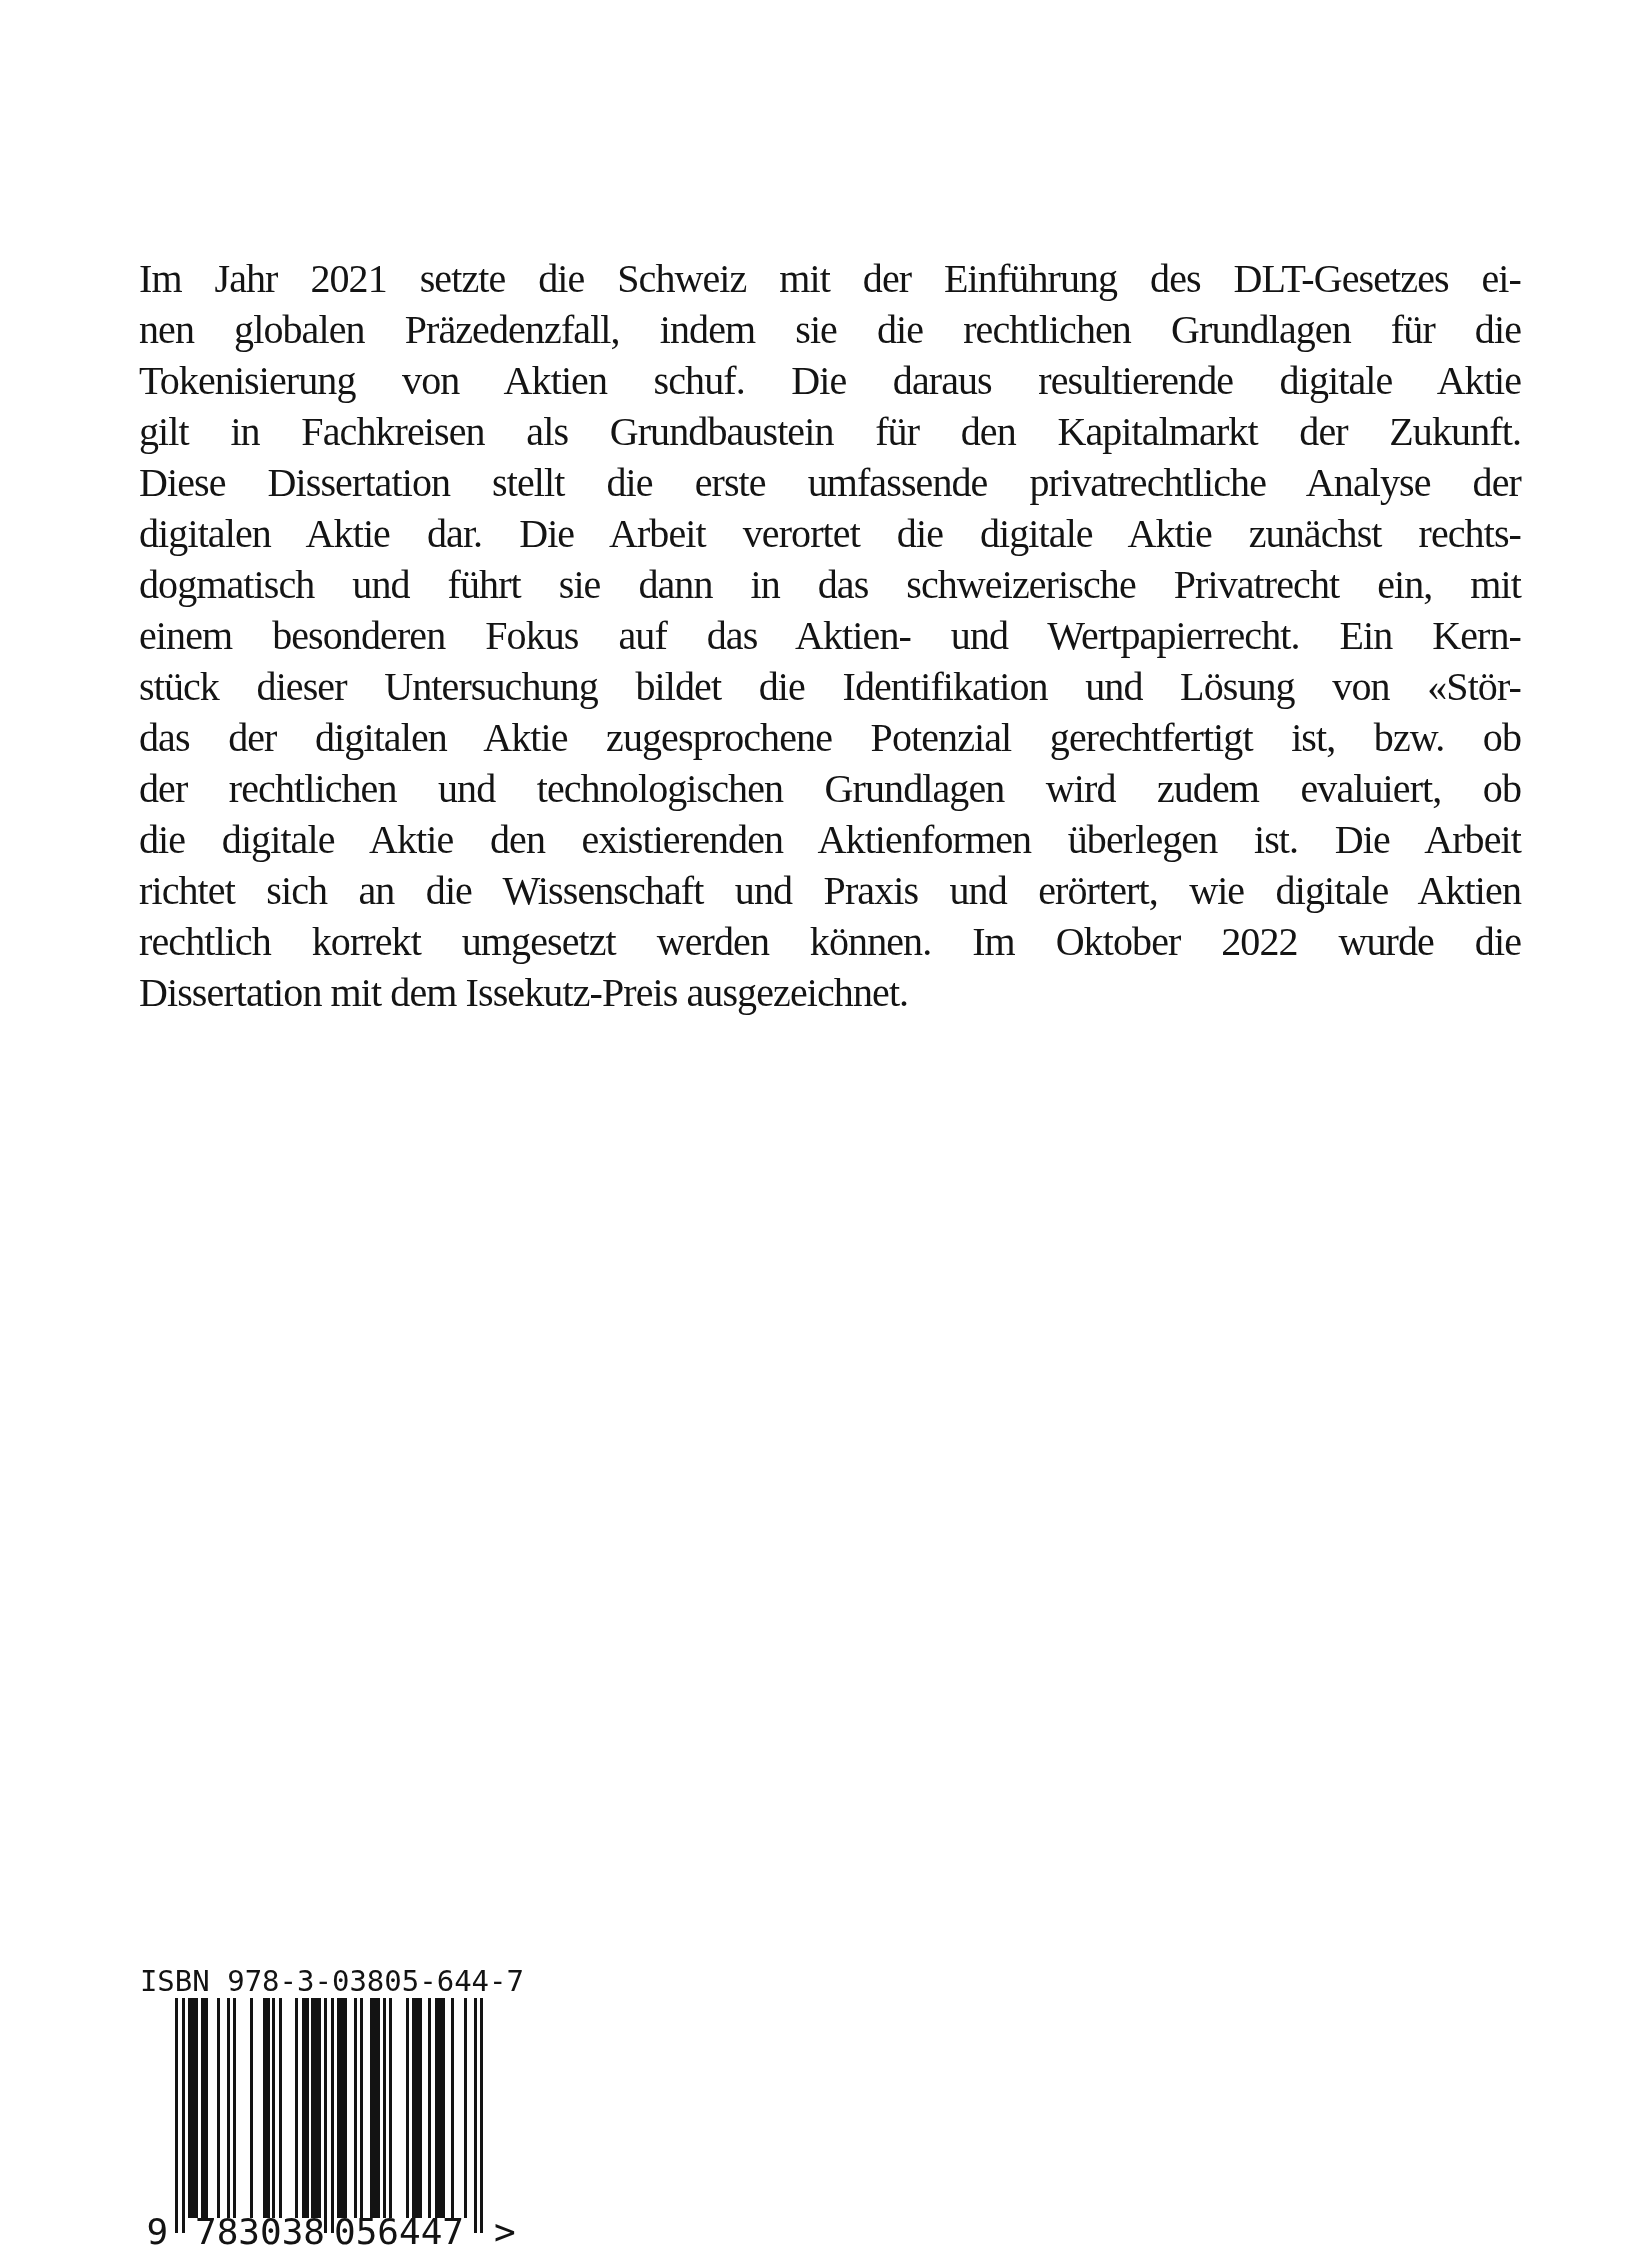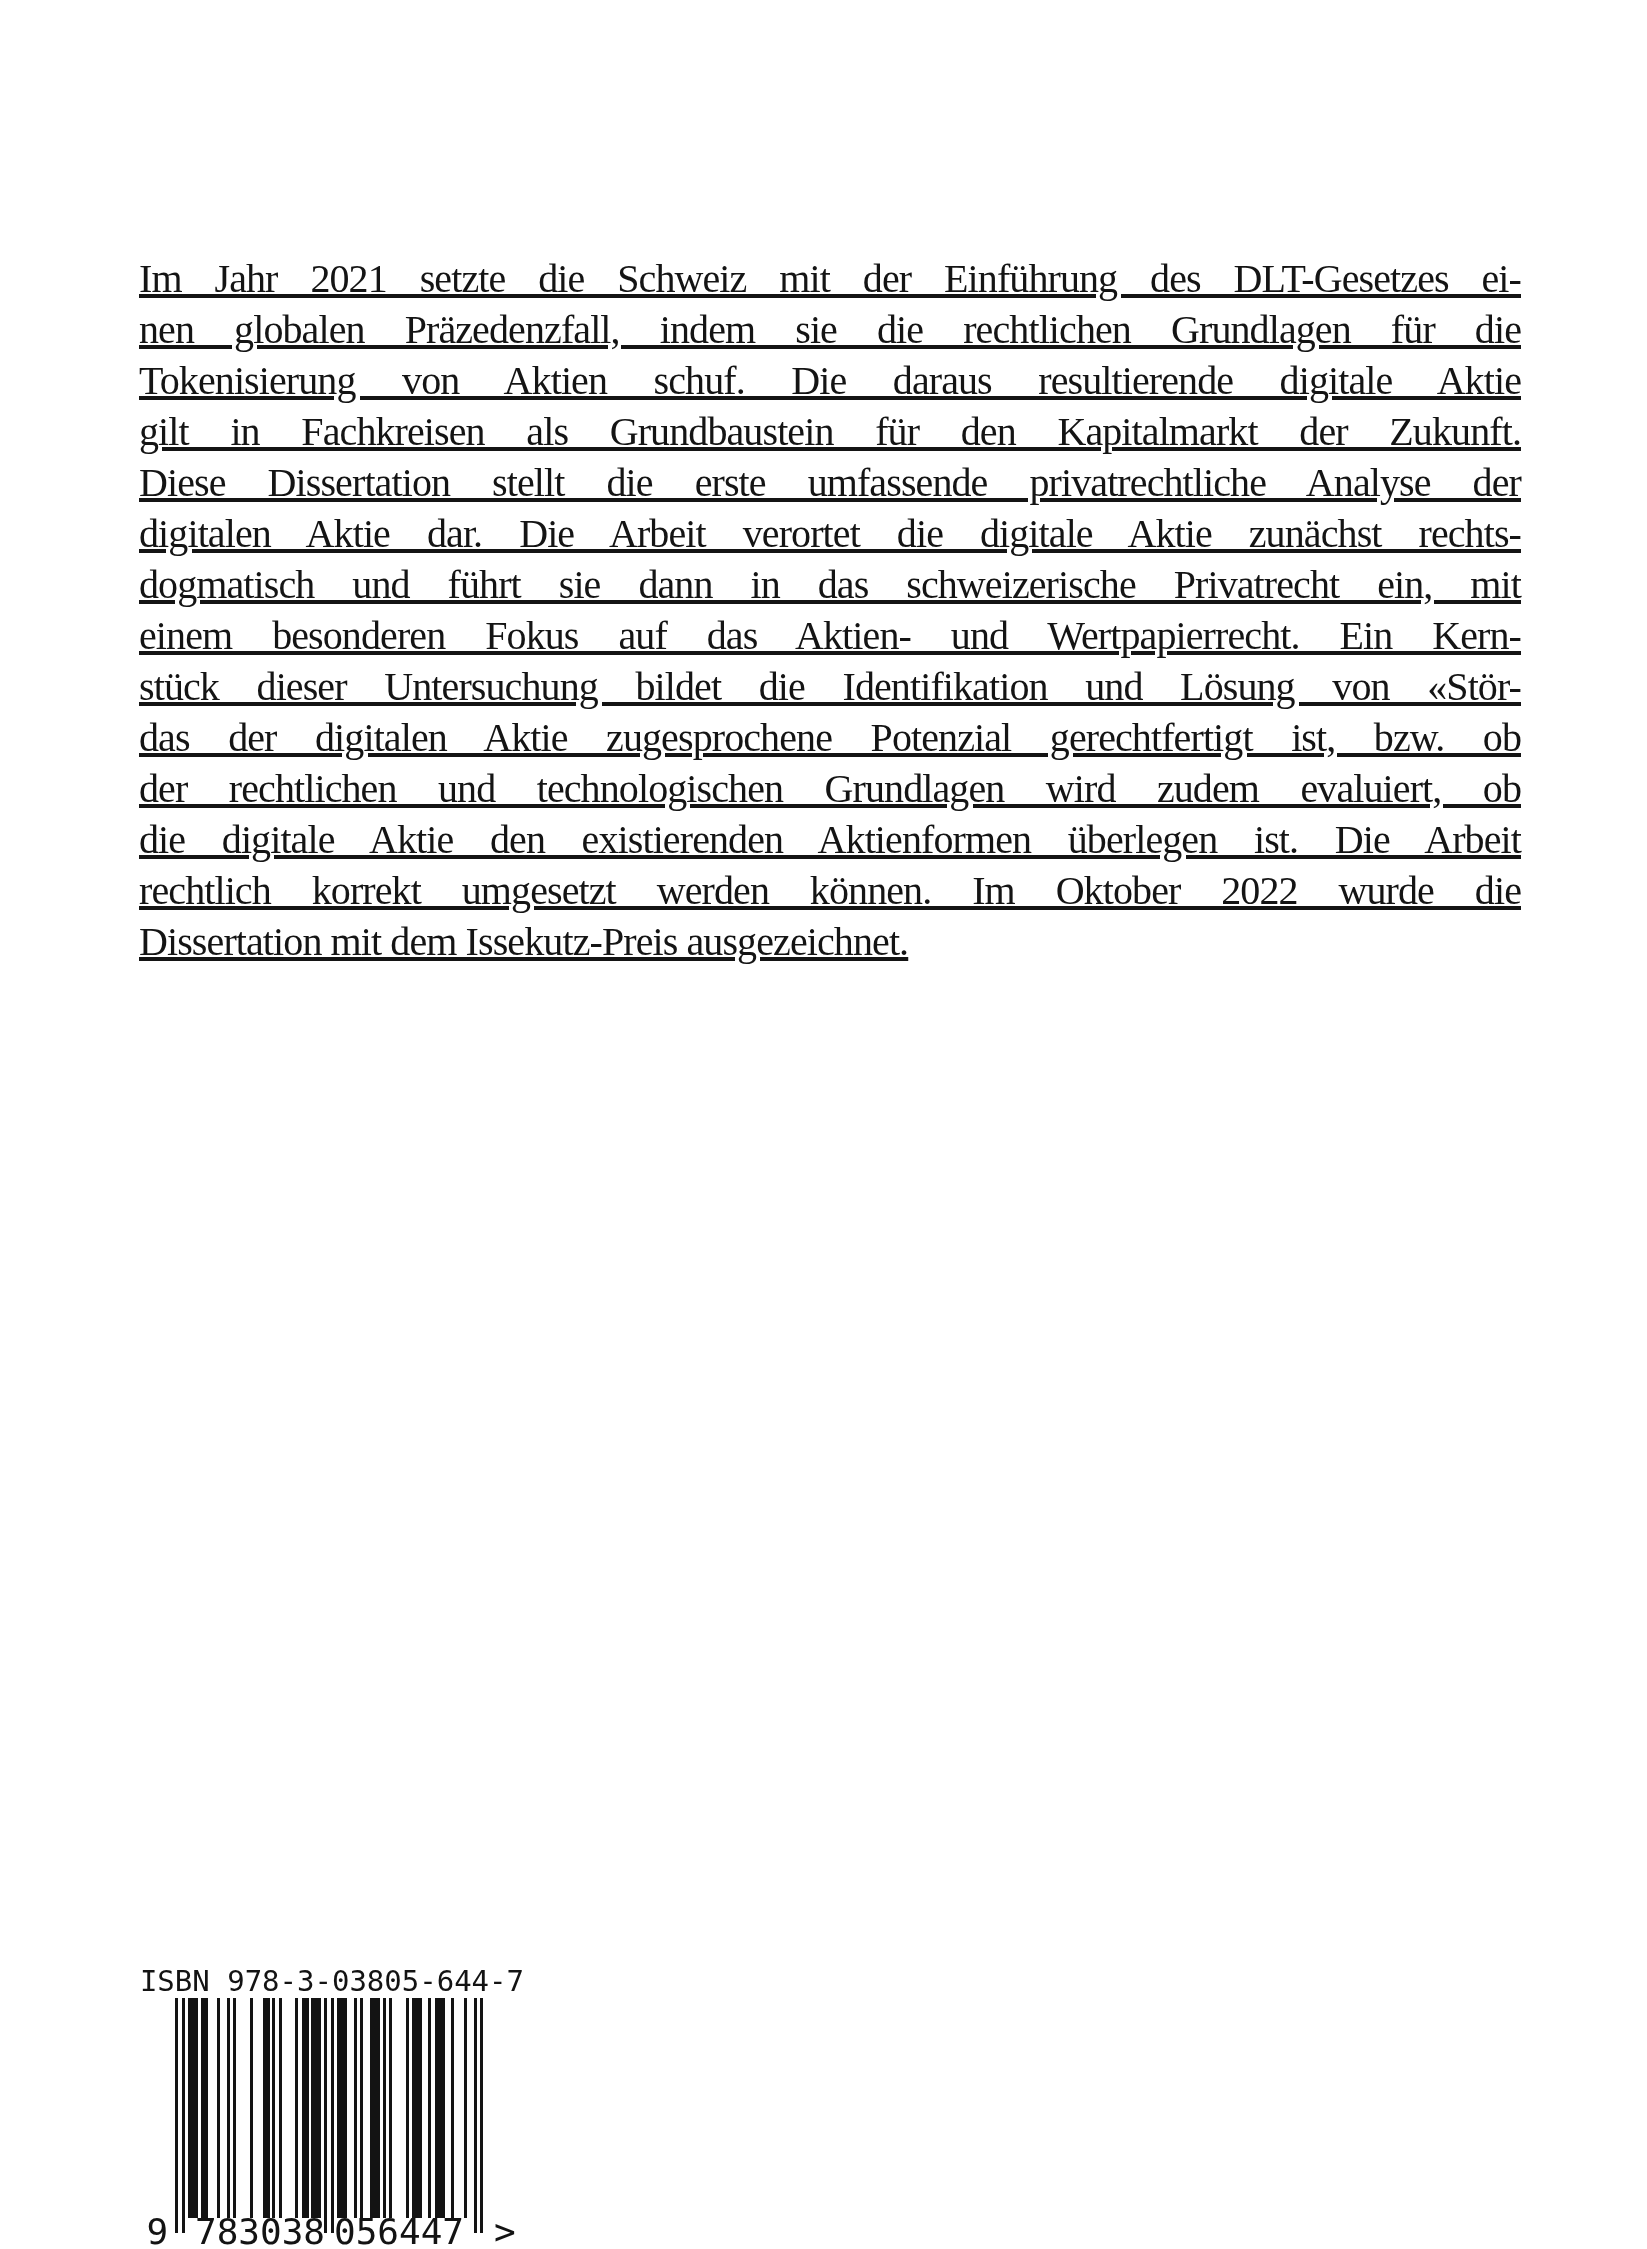--- a/index.html
+++ b/index.html
@@ -23,21 +23,20 @@
     width: 1382px;
     color: #141414;
     font-size: 40px;
     line-height: 51px;
     letter-spacing: -0.9px;
   }
   .blurb .line {
     text-align: justify;
     text-align-last: justify;
     white-space: nowrap;
-    text-decoration: underline;
   }
   .blurb .line.last {
     text-align-last: left;
   }
   
   .isbn-block {
     position: absolute;
     left: 139px;
     top: 1967px;
     width: 450px;
@@ -97,20 +96,21 @@
       <div class="line">Tokenisierung von Aktien schuf. Die daraus resultierende digitale Aktie</div>
       <div class="line">gilt in Fachkreisen als Grundbaustein für den Kapitalmarkt der Zukunft.</div>
       <div class="line">Diese Dissertation stellt die erste umfassende privatrechtliche Analyse der</div>
       <div class="line">digitalen Aktie dar. Die Arbeit verortet die digitale Aktie zunächst rechts-</div>
       <div class="line">dogmatisch und führt sie dann in das schweizerische Privatrecht ein, mit</div>
       <div class="line">einem besonderen Fokus auf das Aktien- und Wertpapierrecht. Ein Kern-</div>
       <div class="line">stück dieser Untersuchung bildet die Identifikation und Lösung von «Stör-</div>
       <div class="line">das der digitalen Aktie zugesprochene Potenzial gerechtfertigt ist, bzw. ob</div>
       <div class="line">der rechtlichen und technologischen Grundlagen wird zudem evaluiert, ob</div>
       <div class="line">die digitale Aktie den existierenden Aktienformen überlegen ist. Die Arbeit</div>
+      <div class="line">richtet sich an die Wissenschaft und Praxis und erörtert, wie digitale Aktien</div>
       <div class="line">rechtlich korrekt umgesetzt werden können. Im Oktober 2022 wurde die</div>
       <div class="line last">Dissertation mit dem Issekutz-Preis ausgezeichnet.</div>
     </section>
 
   <section class="isbn-block">
     <div class="isbn-label">ISBN 978-3-03805-644-7</div>
 
     <div class="barcode-bars">
         <div class="bar guard" style="left: 0px; width: 3.2px; background: rgb(19, 19, 19);"></div>
         <div class="bar guard" style="left: 6.5px; width: 3.2px; background: rgb(19, 19, 19);"></div>

